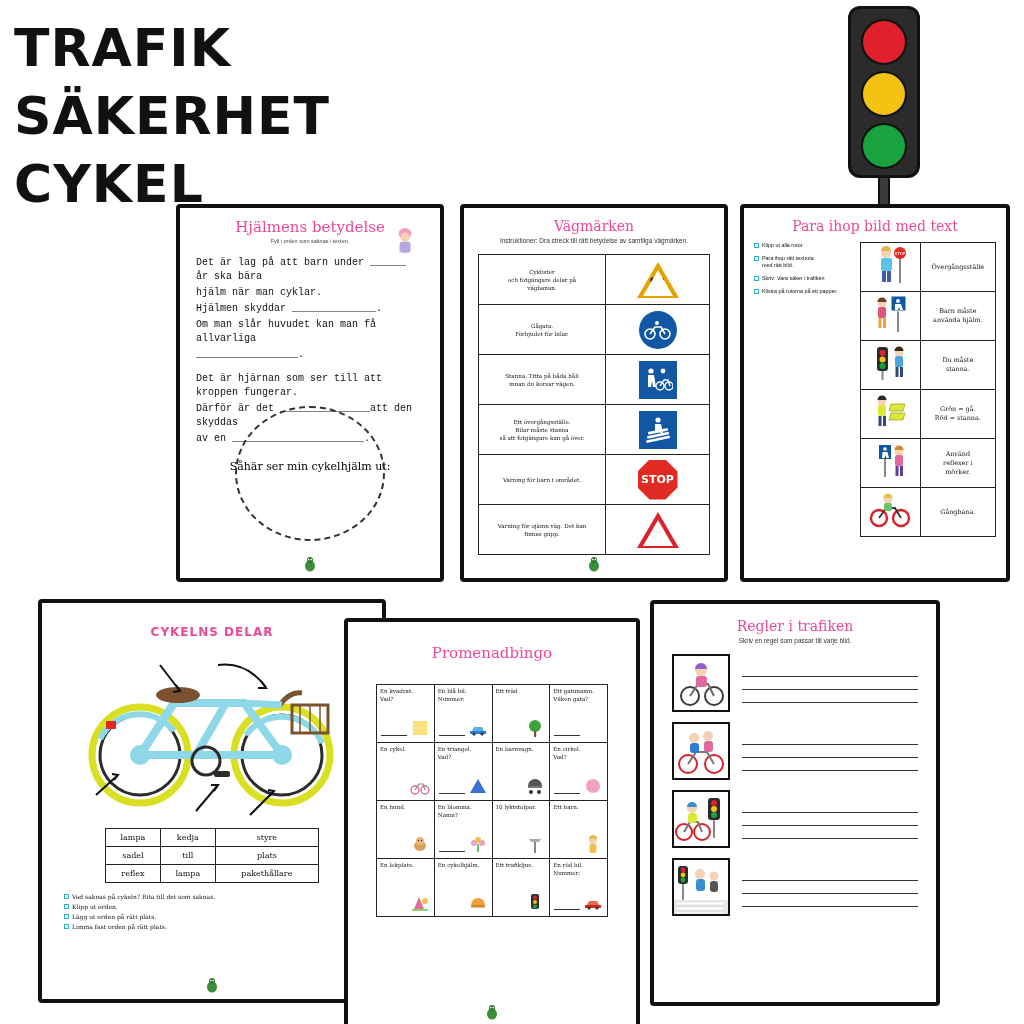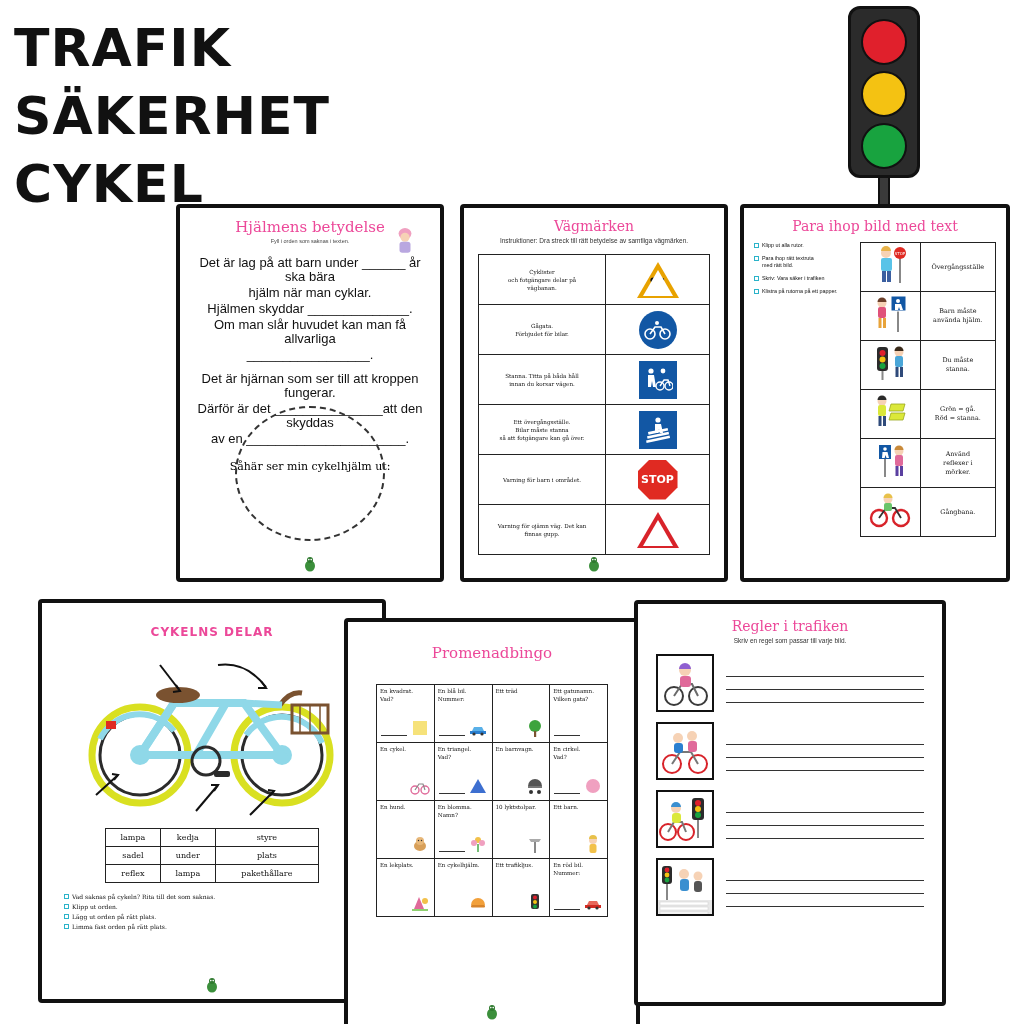--- a/index.html
+++ b/index.html
@@ -88,23 +88,22 @@
     transform: translateX(-50%);
     width: 14px; height: 16px;
   }
 
   
   #sheet-helmet { left: 176px; top: 204px; width: 268px; height: 378px; }
   #sheet-helmet .sheet-title { font-size: 15px; }
   .helmet-note { text-align: center; font-size: 5.5px; color: #444; margin-top: 2px; }
   .helmet-lines {
     margin: 12px 16px 0 16px;
-    text-align: center;
-    font-family: Liberation Sans, sans-serif;
-    font-size: 13px;
+    font-family: Liberation Mono, monospace;
+    font-size: 10px;
     color: #111;
     line-height: 14px;
   }
   .helmet-lines p { margin: 0 0 2px 0; }
   .gap2 { margin-top: 10px !important; }
   .circle-label {
     text-align: center;
     font-family: "DejaVu Serif", serif;
     font-size: 11px;
     margin-top: 14px;
@@ -274,21 +273,21 @@
     width: 20px; height: 20px;
   }
   .bingo-rule {
     position: absolute;
     bottom: 6px; left: 4px;
     width: 26px;
     border-bottom: 1px solid #333;
   }
 
   
-  #sheet-rules { left: 634px; top: 600px; width: 312px; height: 406px; }
+  #sheet-rules { left: 650px; top: 600px; width: 290px; height: 406px; }
   #sheet-rules .sheet-title { font-size: 14px; margin-top: 14px; }
   .rules-row {
     display: flex;
     align-items: center;
     margin: 10px 18px 0 18px;
   }
   .rules-pic {
     width: 58px; height: 58px;
     border: 2px solid #111;
     margin-right: 12px;
@@ -637,21 +636,21 @@
 
     <table class="parts-table">
       <tbody>
           <tr>
         <td>lampa</td>
         <td>kedja</td>
         <td>styre</td>
       </tr>
       <tr>
         <td>sadel</td>
-        <td>under</td>
+        <td>till</td>
         <td>plats</td>
       </tr>
       <tr>
         <td>reflex</td>
         <td>lampa</td>
         <td>pakethållare</td>
       </tr>
     </tbody>
       </table>
 

